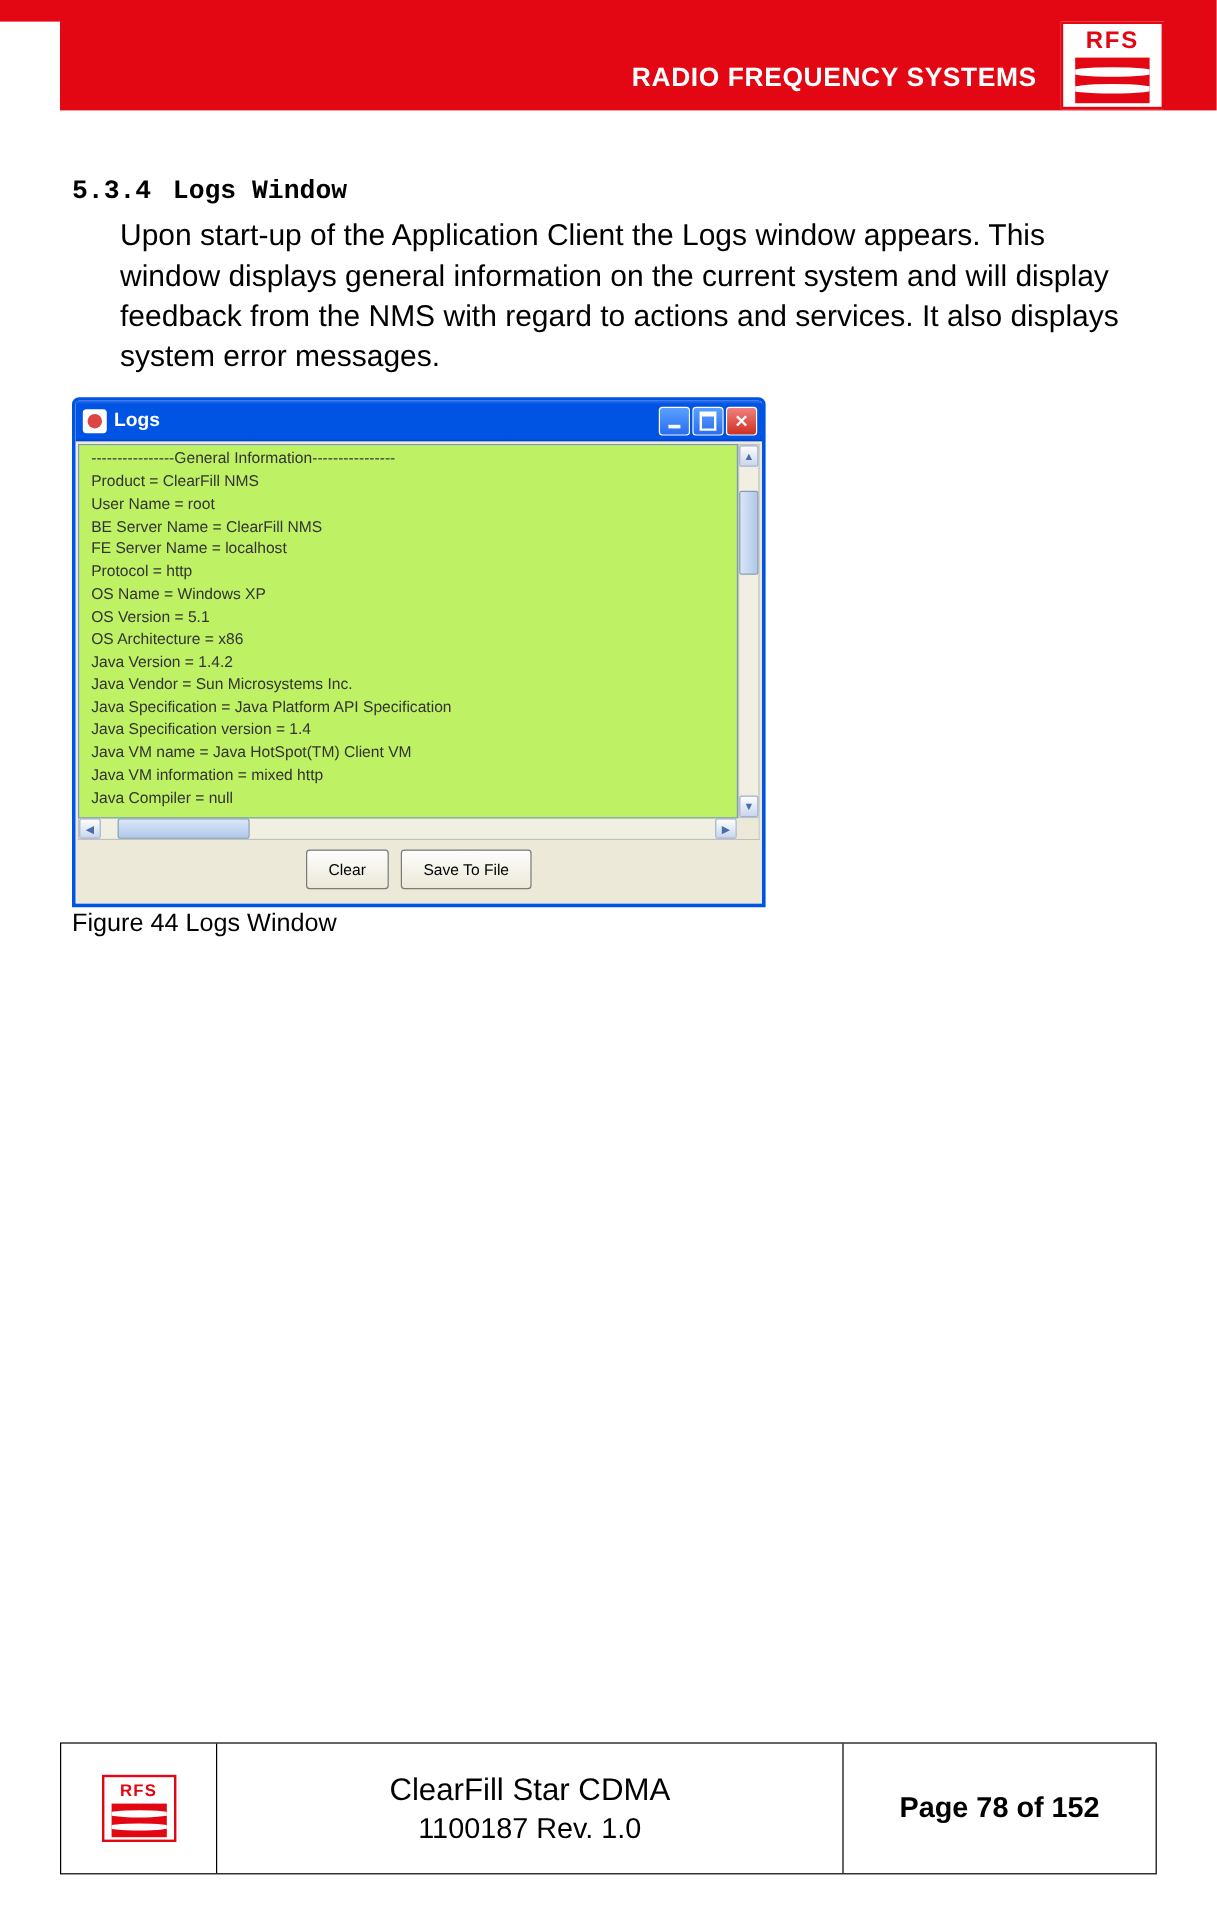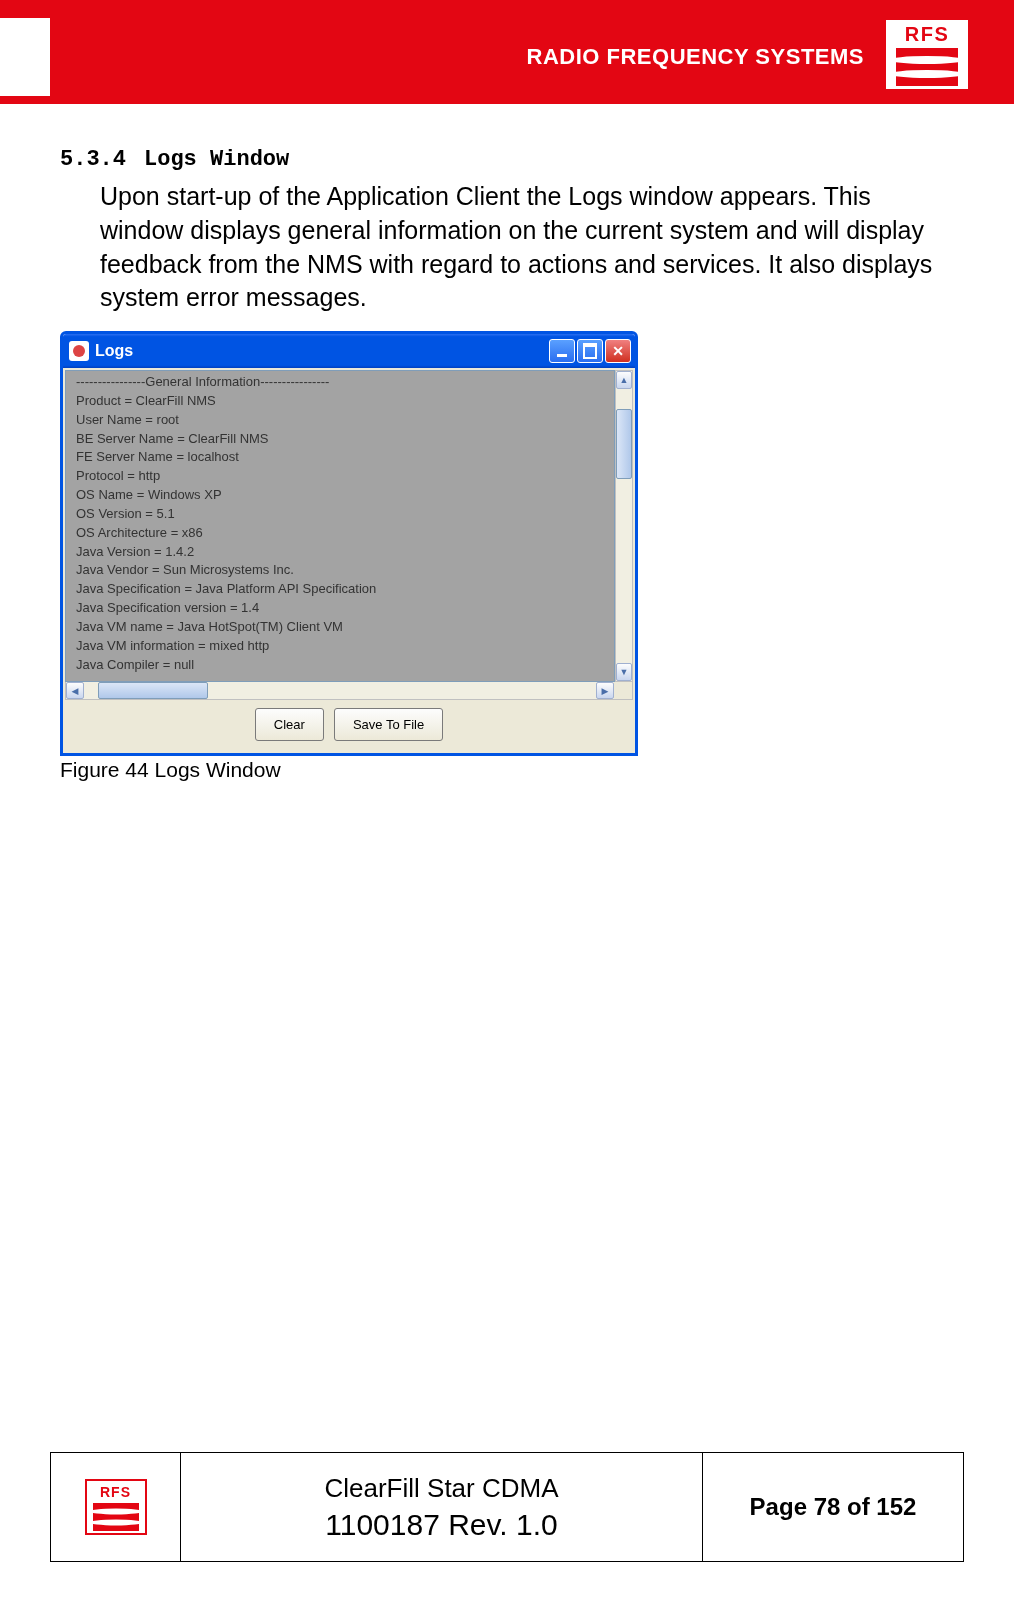--- a/index.html
+++ b/index.html
@@ -13,27 +13,27 @@
   }
   .page-header {
     position: relative;
     height: 115px;
   }
   .red-band {
     position: absolute;
     top: 0;
     left: 0;
     right: 0;
-    height: 104px;
+    height: 92px;
     background: #e30613;
     display: flex;
     align-items: flex-end;
     justify-content: flex-end;
     padding-right: 150px;
-    padding-bottom: 34px;
+    padding-bottom: 14px;
   }
   .brand-text {
     color: #fff;
     font-weight: bold;
     font-size: 22px;
     letter-spacing: 0.5px;
   }
   .logo-box {
     position: absolute;
     right: 44px;
@@ -162,21 +162,21 @@
   .win-btn.min::before { content:''; display:block; width:10px; height:3px; background:#fff; margin-top:8px;}
   .win-btn.max::before { content:''; display:block; width:10px; height:10px; border:2px solid #fff; border-top-width:4px;}
   .win-btn.close::before { content:'✕'; }
 
   .logs-body {
     background: #ece9d8;
     padding: 2px;
   }
   .log-area-wrap { display:flex; }
   .log-area {
-    background: #a3a3a3;
+    background: #bef264;
     border: 1px solid #7f9db9;
     font-size: 13px;
     line-height: 1.45;
     padding: 2px 0 2px 10px;
     height: 312px;
     flex: 1;
     font-family: Tahoma, Arial, sans-serif;
     color: #333;
     overflow: hidden;
     white-space: nowrap;
@@ -271,21 +271,21 @@
     display:flex;flex-direction:column;align-items:center;justify-content:center;
   }
   .footer-logo .mini .t { color:#e30613;font-weight:900;font-size:14px;letter-spacing:1px;}
   .footer-logo .mini .w { width:46px;height:28px;background:#e30613;margin-top:3px;position:relative;overflow:hidden;}
   .footer-logo .mini .w::before,
   .footer-logo .mini .w::after { content:'';position:absolute;left:-4px;right:-4px;height:3px;background:#fff;border-radius:50%;}
   .footer-logo .mini .w::before{top:7px;transform:scaleY(2);}
   .footer-logo .mini .w::after{top:18px;transform:scaleY(2);}
   .footer-title { flex:1; }
   .footer-title .l1 { font-size: 26px; }
-  .footer-title .l2 { font-size: 30px; margin-top:4px;}
+  .footer-title .l2 { font-size: 24px; margin-top:4px;}
   .footer-page { width: 260px; font-size: 24px; font-weight: bold;}
 </style>
 </head>
 <body>
 
 <div class="page-header">
   <div class="red-band">
     <span class="brand-text">RADIO FREQUENCY SYSTEMS</span>
   </div>
   <div class="white-cut"></div>

